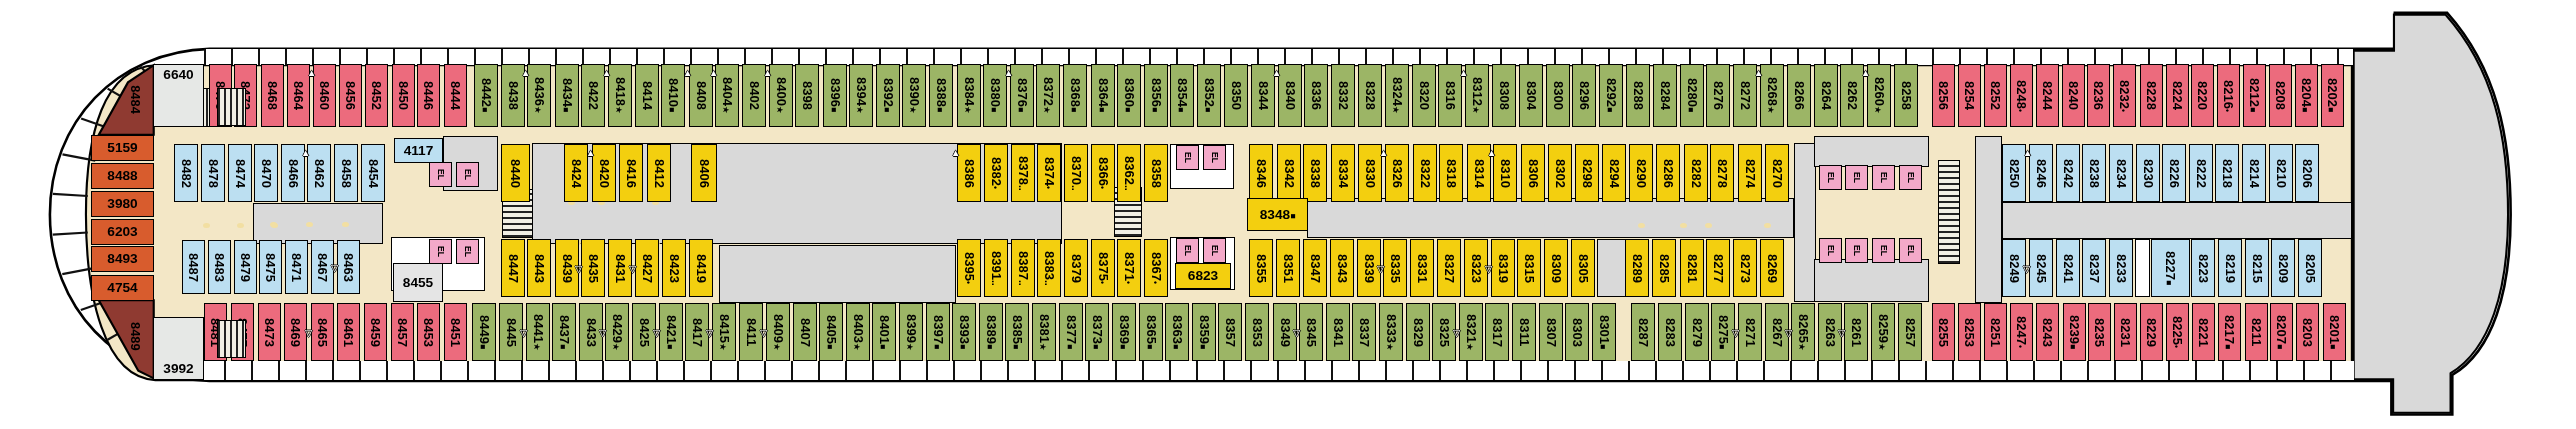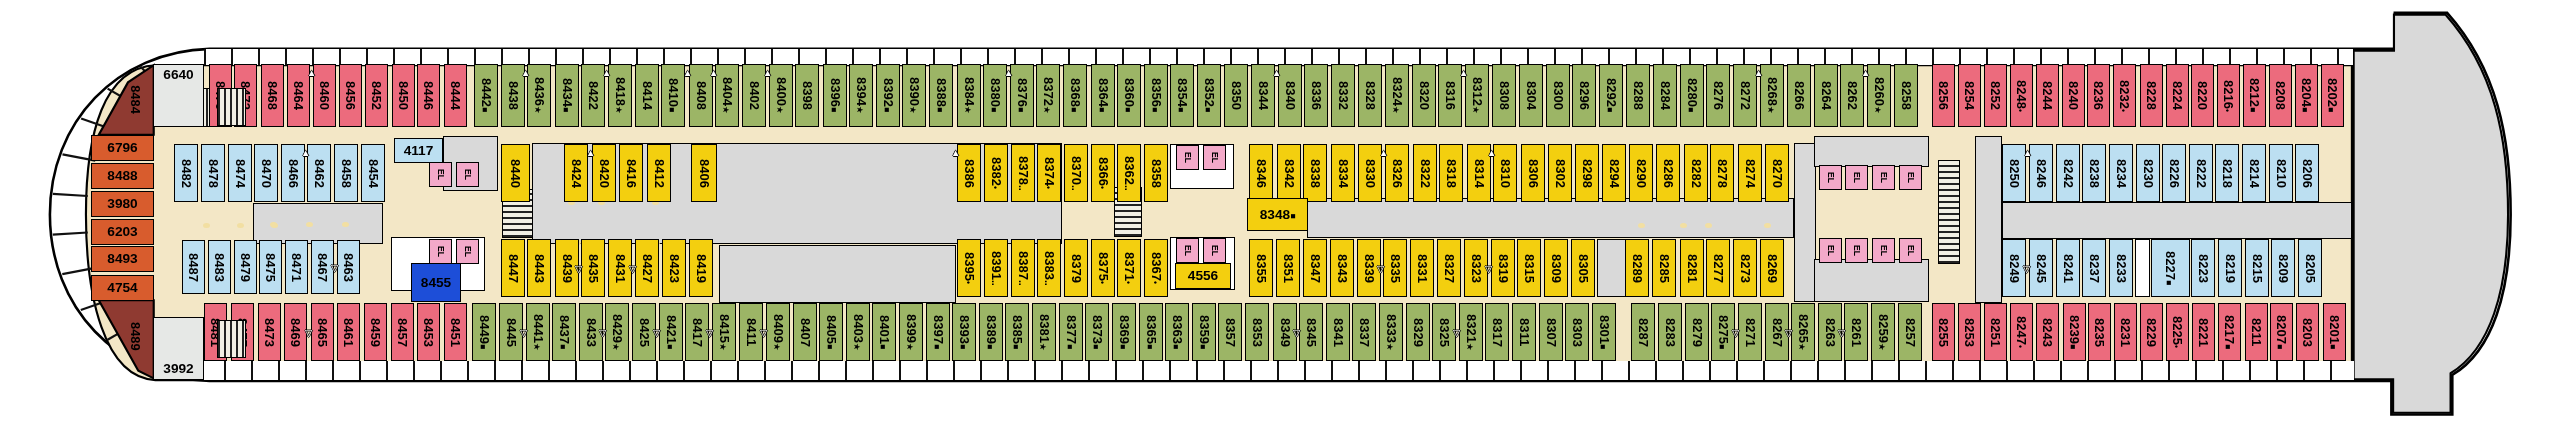--- a/index.html
+++ b/index.html
@@ -916,48 +916,48 @@
       </div>
       <div class="cab" style="left: 2296px; top: 303px; width: 23px; height: 58px; background: rgb(236, 107, 125);">
         <span class="vlab">8203</span>
       </div>
       <div class="cab" style="left: 2323px; top: 303px; width: 23px; height: 58px; background: rgb(236, 107, 125);">
         <span class="vlab">8201<span class="sym">■</span></span>
       </div>
       <div class="cab" style="left: 394px; top: 138px; width: 49px; height: 25px; background: rgb(188, 223, 241);">
         <span class="hlab">4117</span>
       </div>
-      <div class="cab" style="left: 411px; top: 263px; width: 50px; height: 39px; background: #1d4ed8;">
+      <div class="cab" style="left: 393px; top: 263px; width: 50px; height: 39px; background: #e5e5e5;">
         <span class="hlab">8455</span>
       </div>
       <div class="cab" style="left: 501px; top: 144px; width: 29px; height: 58px; background: rgb(243, 207, 15);">
         <span class="vlab">8440</span>
       </div>
       <div class="cab" style="left: 691px; top: 144px; width: 26px; height: 58px; background: rgb(243, 207, 15);">
         <span class="vlab">8406</span>
       </div>
       <div class="cab" style="left: 1247px; top: 198px; width: 61px; height: 33px; background: rgb(243, 207, 15);">
         <span class="hlab">8348<span class="sym">■</span></span>
       </div>
       <div class="cab" style="left: 1175px; top: 263px; width: 56px; height: 26px; background: rgb(243, 207, 15);">
-        <span class="hlab">4556</span>
+        <span class="hlab">6823</span>
       </div>
       <div class="cab" style="left: 2151px; top: 239px; width: 39px; height: 58px; background: rgb(188, 223, 241);">
         <span class="vlab">8227<span class="sym">■</span></span>
       </div>
       <div class="room" style="left: 153px; top: 64px; width: 51px; height: 63px; background: rgb(230, 232, 230); justify-content: flex-start;">
         <span class="hlab" style="padding: 3.4px 0px;">6640</span>
         <div class="stairs v" style="left: 40px; position: absolute; top: 23px; width: 29px; height: 38px; margin-left: 23px;"></div>
       </div>
       <div class="room" style="left: 153px; top: 317px; width: 51px; height: 63px; background: rgb(230, 232, 230); justify-content: flex-end;">
         <span class="hlab" style="padding: 3.4px 0px;">3992</span>
         <div class="stairs v" style="left: 40px; position: absolute; top: 1.7px; width: 29px; height: 38px; margin-left: 23px;"></div>
       </div>
       <div class="cab" style="left: 91px; top: 135px; width: 63px; height: 26px; background: rgb(216, 92, 45);">
-        <span class="hlab">6796</span>
+        <span class="hlab">5159</span>
       </div>
       <div class="cab" style="left: 91px; top: 163px; width: 63px; height: 26px; background: rgb(216, 92, 45);">
         <span class="hlab">8488</span>
       </div>
       <div class="cab" style="left: 91px; top: 191px; width: 63px; height: 26px; background: rgb(216, 92, 45);">
         <span class="hlab">3980</span>
       </div>
       <div class="cab" style="left: 91px; top: 219px; width: 63px; height: 26px; background: rgb(216, 92, 45);">
         <span class="hlab">6203</span>
       </div>

